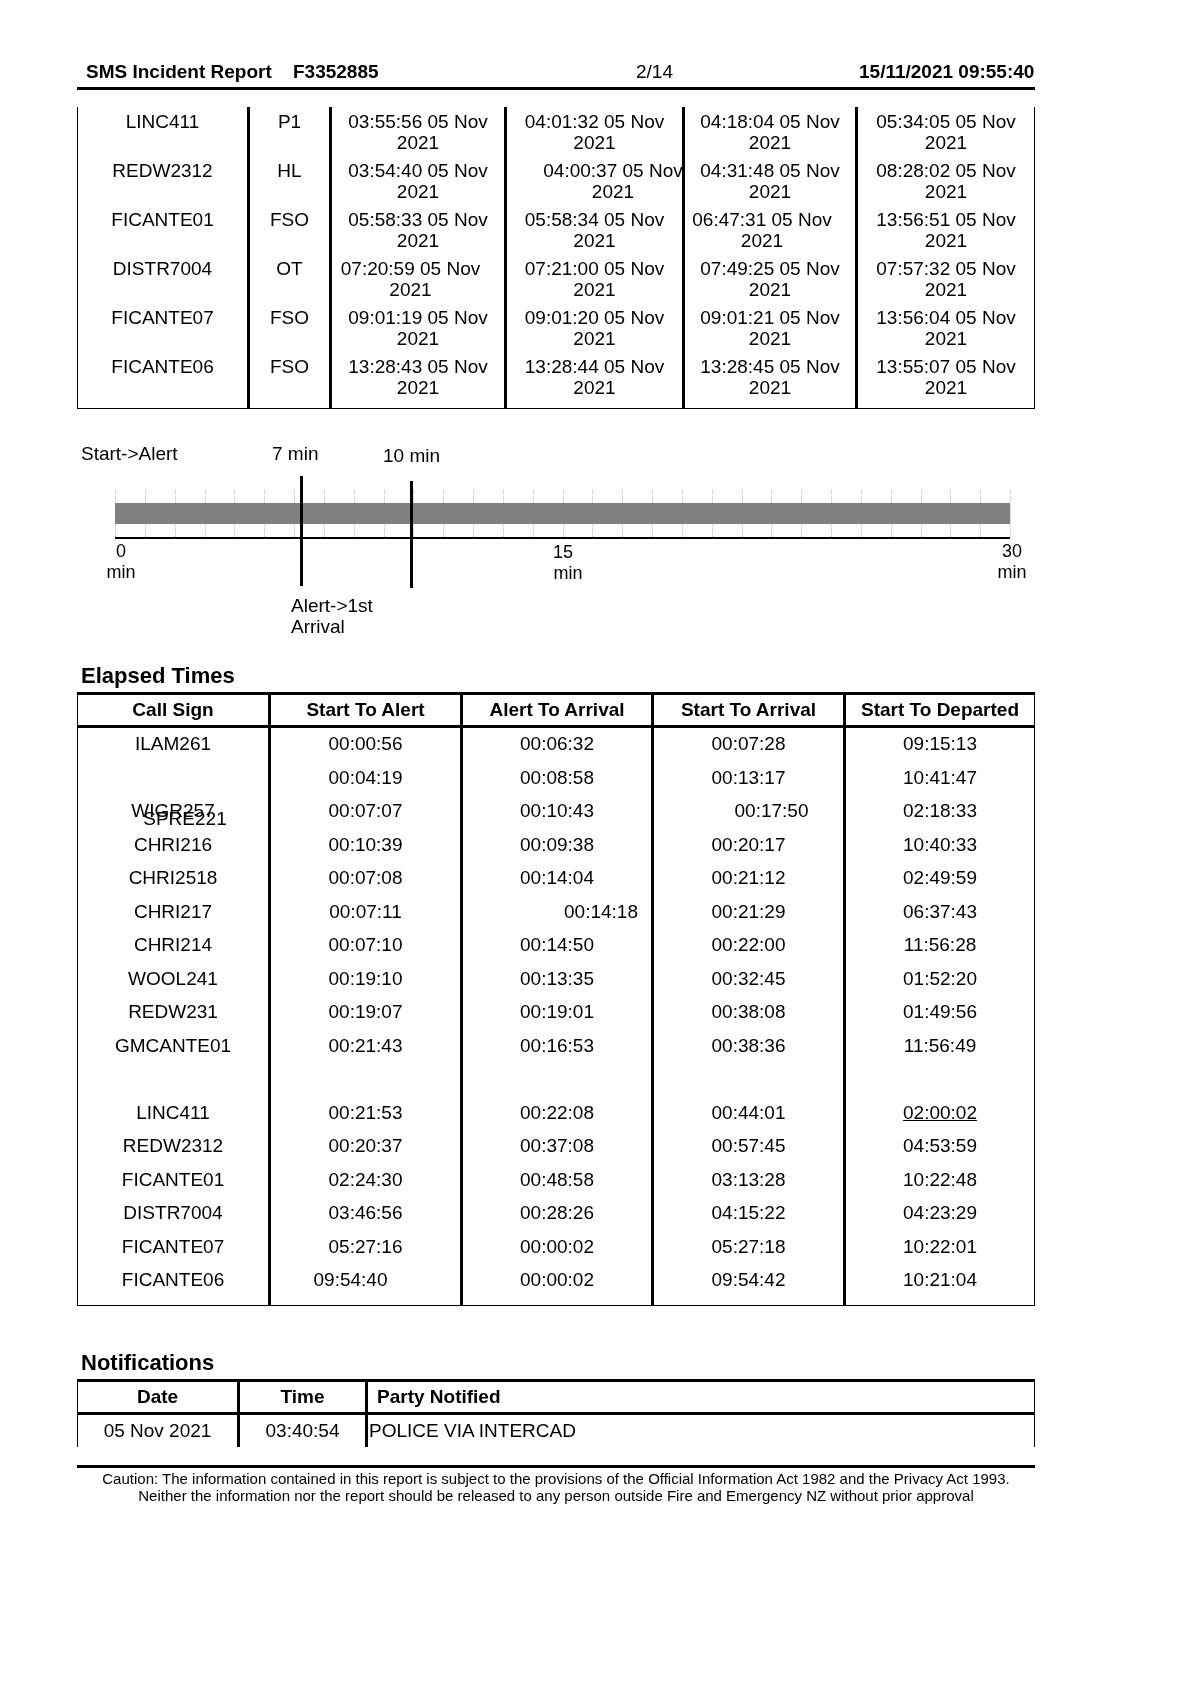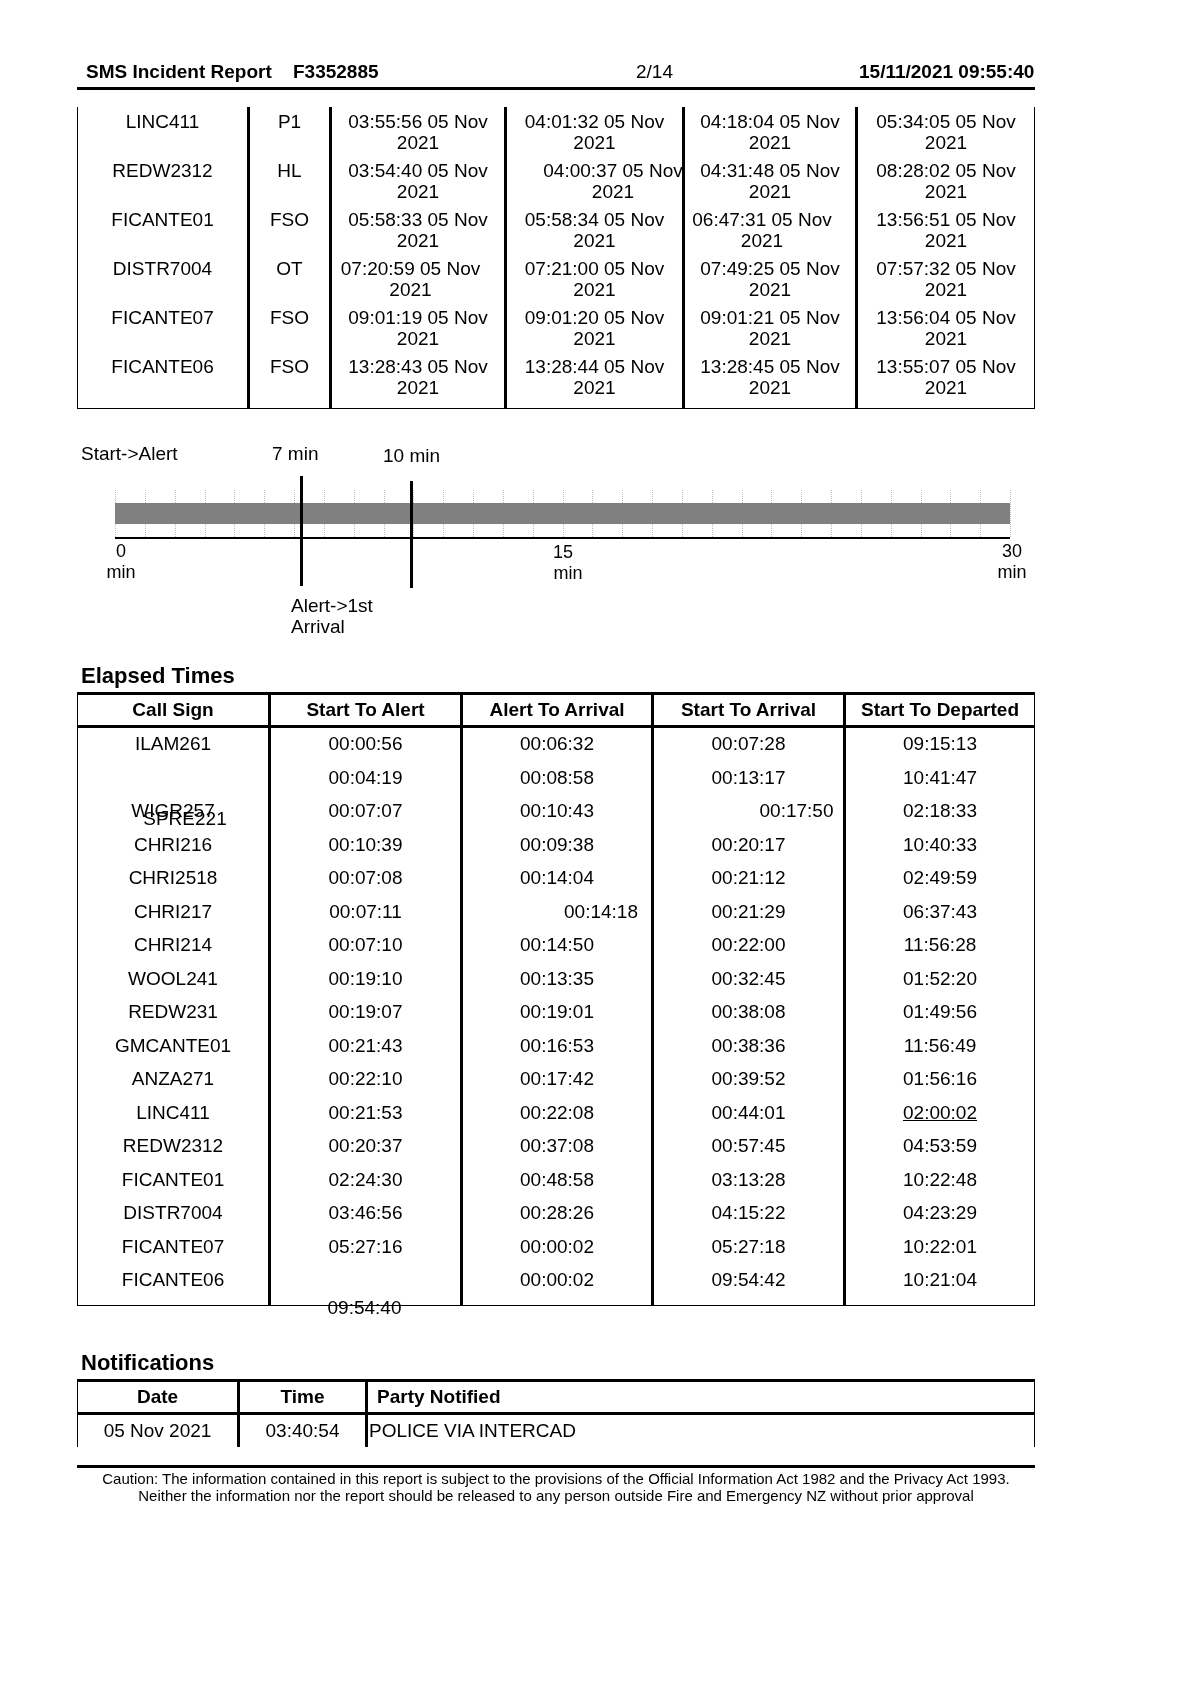--- a/index.html
+++ b/index.html
@@ -296,21 +296,21 @@
       <div class="el-td" style="left: 12px; width: 190px; margin-top: 41px;">SPRE221</div>
       <div class="el-td" style="left: 193px; width: 189px;">00:04:19</div>
       <div class="el-td" style="left: 385px; width: 188px;">00:08:58</div>
       <div class="el-td" style="left: 576px; width: 189px;">00:13:17</div>
       <div class="el-td" style="left: 768px; width: 188px;">10:41:47</div>
     </div>
     <div class="el-row" style="top: 99px;">
       <div class="el-td" style="left: 0px; width: 190px;">WIGR257</div>
       <div class="el-td" style="left: 193px; width: 189px;">00:07:07</div>
       <div class="el-td" style="left: 385px; width: 188px;">00:10:43</div>
-      <div class="el-td" style="left: 604px; width: 189px; padding-left: 20px;">00:17:50</div>
+      <div class="el-td" style="left: 579px; width: 189px; padding-left: 20px;">00:17:50</div>
       <div class="el-td" style="left: 768px; width: 188px;">02:18:33</div>
     </div>
     <div class="el-row" style="top: 132.5px;">
       <div class="el-td" style="left: 0px; width: 190px;">CHRI216</div>
       <div class="el-td" style="left: 193px; width: 189px;">00:10:39</div>
       <div class="el-td" style="left: 385px; width: 188px;">00:09:38</div>
       <div class="el-td" style="left: 576px; width: 189px;">00:20:17</div>
       <div class="el-td" style="left: 768px; width: 188px;">10:40:33</div>
     </div>
     <div class="el-row" style="top: 166px;">
@@ -348,27 +348,20 @@
       <div class="el-td" style="left: 576px; width: 189px;">00:38:08</div>
       <div class="el-td" style="left: 768px; width: 188px;">01:49:56</div>
     </div>
     <div class="el-row" style="top: 333.5px;">
       <div class="el-td" style="left: 0px; width: 190px;">GMCANTE01</div>
       <div class="el-td" style="left: 193px; width: 189px;">00:21:43</div>
       <div class="el-td" style="left: 385px; width: 188px;">00:16:53</div>
       <div class="el-td" style="left: 576px; width: 189px;">00:38:36</div>
       <div class="el-td" style="left: 768px; width: 188px;">11:56:49</div>
     </div>
-    <div class="el-row" style="top: 367px;">
-      <div class="el-td" style="left: 0px; width: 190px;">ANZA271</div>
-      <div class="el-td" style="left: 193px; width: 189px;">00:22:10</div>
-      <div class="el-td" style="left: 385px; width: 188px;">00:17:42</div>
-      <div class="el-td" style="left: 576px; width: 189px;">00:39:52</div>
-      <div class="el-td" style="left: 768px; width: 188px;">01:56:16</div>
-    </div>
     <div class="el-row" style="top: 400.5px;">
       <div class="el-td" style="left: 0px; width: 190px;">LINC411</div>
       <div class="el-td" style="left: 193px; width: 189px;">00:21:53</div>
       <div class="el-td" style="left: 385px; width: 188px;">00:22:08</div>
       <div class="el-td" style="left: 576px; width: 189px;">00:44:01</div>
       <div class="el-td" style="left: 768px; width: 188px; text-decoration: underline;">02:00:02</div>
     </div>
     <div class="el-row" style="top: 434px;">
       <div class="el-td" style="left: 0px; width: 190px;">REDW2312</div>
       <div class="el-td" style="left: 193px; width: 189px;">00:20:37</div>
@@ -392,21 +385,21 @@
     </div>
     <div class="el-row" style="top: 534.5px;">
       <div class="el-td" style="left: 0px; width: 190px;">FICANTE07</div>
       <div class="el-td" style="left: 193px; width: 189px;">05:27:16</div>
       <div class="el-td" style="left: 385px; width: 188px;">00:00:02</div>
       <div class="el-td" style="left: 576px; width: 189px;">05:27:18</div>
       <div class="el-td" style="left: 768px; width: 188px;">10:22:01</div>
     </div>
     <div class="el-row" style="top: 568px;">
       <div class="el-td" style="left: 0px; width: 190px;">FICANTE06</div>
-      <div class="el-td" style="left: 192px; width: 189px; margin-top: 28px;">09:54:40</div>
+      <div class="el-td" style="left: 178px; width: 189px;">09:54:40</div>
       <div class="el-td" style="left: 385px; width: 188px;">00:00:02</div>
       <div class="el-td" style="left: 576px; width: 189px;">09:54:42</div>
       <div class="el-td" style="left: 768px; width: 188px;">10:21:04</div>
     </div>
   </div>
 
 <div class="section-title" style="left:81px; top:1350px;">Notifications</div>
 <div class="nt-table">
   <div class="nt-head-rule"></div>
   <div class="nt-vline" style="left:159px;"></div>

